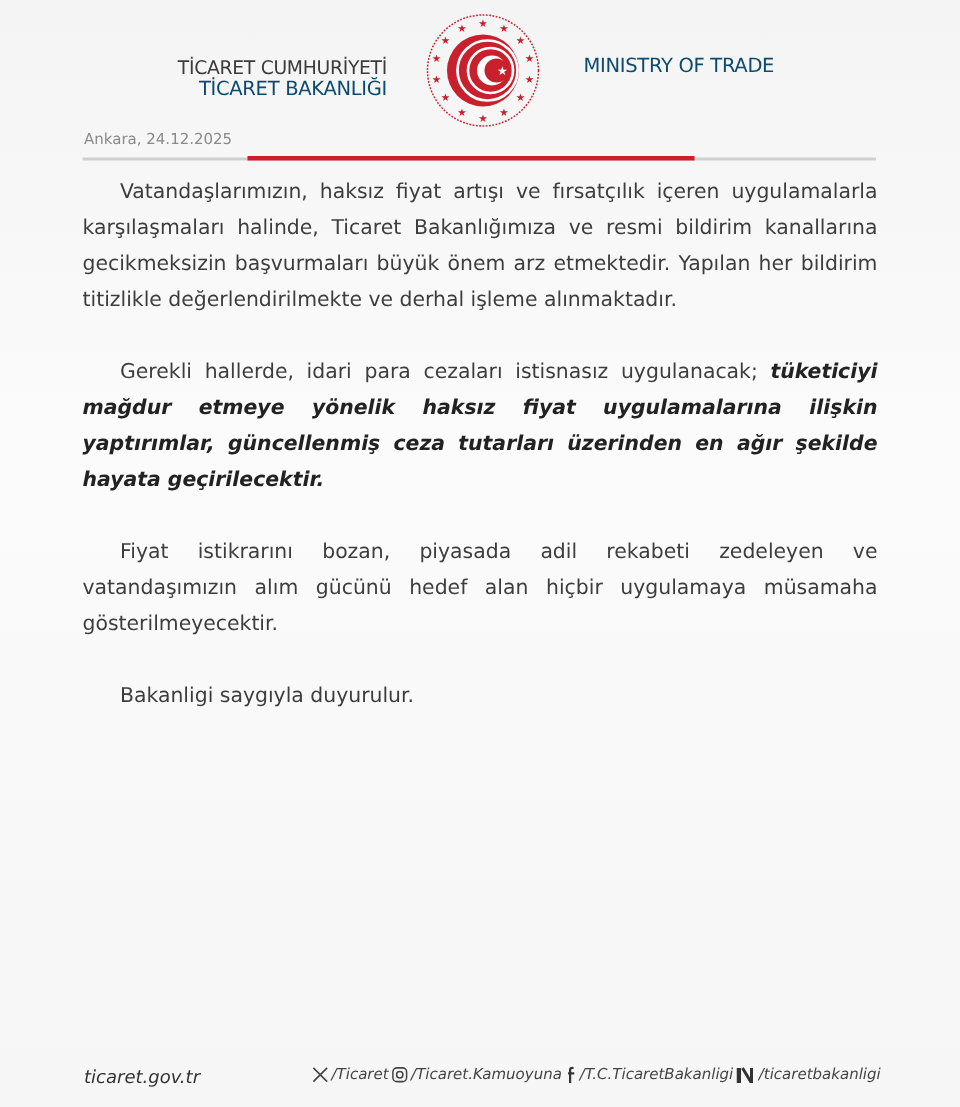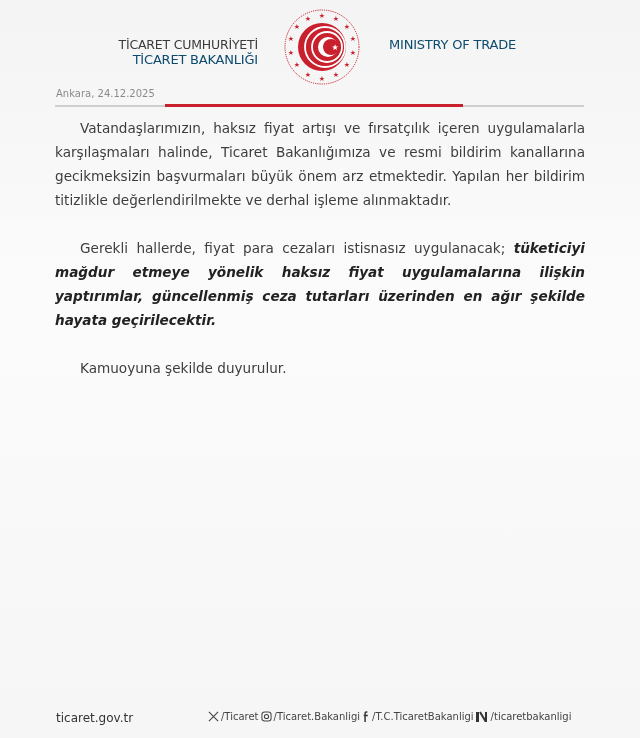--- a/index.html
+++ b/index.html
@@ -14,21 +14,21 @@
   .hdr-right { position:absolute; left:389px; top:37px; text-align:left; }
   .hdr-line1 { font-size:12.5px; color:#3b3b3b; letter-spacing:-0.2px; line-height:15px; white-space:nowrap; }
   .hdr-line2 { font-size:13px; font-weight:normal; color:#0c4a6e; letter-spacing:-0.2px; line-height:16px; white-space:nowrap; }
   .logo { position:absolute; left:283px; top:8px; width:78px; height:78px; }
   .date { position:absolute; left:56px; top:88px; font-size:10px; color:#8a8a8a; }
   .rule { position:absolute; left:55px; top:105px; width:529px; height:2px; background:#cfcfcf; }
   .rule-red { position:absolute; left:165px; top:104px; width:298px; height:3px; background:#c8202d; }
   .body { position:absolute; left:55px; top:116px; width:530px; font-size:13.6px; line-height:24px; color:#3d3d3d; }
   .p { text-align:justify; margin:0 0 24px 0; text-indent:25px; }
   .p b { color:#222;font-style:italic; }
-  .footer { position:absolute; left:0; top:708px; width:640px; height:20px; font-size:10.5px; color:#444; }
+  .footer { position:absolute; left:0; top:708px; width:640px; height:20px; font-size:10.5px; color:#444;font-style:italic; }
   .site { position:absolute; left:56px; top:3px; font-size:12px; color:#333; }
   .socials { position:absolute; left:208px; top:3px; display:flex; gap:2px; align-items:flex-start; white-space:nowrap; font-size:10px; }
   .soc { display:flex; align-items:center; gap:2px; }
   .soc svg { display:block; }
 </style>
 </head>
 <body>
 
 <div class="header">
   <div class="hdr-left">
@@ -66,39 +66,40 @@
     <div class="hdr-line2">MINISTRY OF TRADE</div>
   </div>
 </div>
 
 <div class="date">Ankara, 24.12.2025</div>
 <div class="rule"></div>
 <div class="rule-red"></div>
 
 <div class="body">
   <p class="p"><span>Vatandaşlarımızın, haksız fiyat artışı ve fırsatçılık içeren uygulamalarla karşılaşmaları halinde, Ticaret Bakanlığımıza ve resmi bildirim kanallarına gecikmeksizin başvurmaları büyük önem arz etmektedir. Yapılan her bildirim titizlikle değerlendirilmekte ve derhal işleme alınmaktadır.</span></p>
-  <p class="p"><span>Gerekli hallerde, fiyat para cezaları istisnasız uygulanacak; </span><b>tüketiciyi mağdur etmeye yönelik haksız fiyat uygulamalarına ilişkin yaptırımlar, güncellenmiş ceza tutarları üzerinden en ağır şekilde hayata geçirilecektir.</b></p>
-  <p class="p"><span>Kamuoyuna şekilde duyurulur.</span></p>
+  <p class="p"><span>Gerekli hallerde, idari para cezaları istisnasız uygulanacak; </span><b>tüketiciyi mağdur etmeye yönelik haksız fiyat uygulamalarına ilişkin yaptırımlar, güncellenmiş ceza tutarları üzerinden en ağır şekilde hayata geçirilecektir.</b></p>
+  <p class="p"><span>Fiyat istikrarını bozan, piyasada adil rekabeti zedeleyen ve vatandaşımızın alım gücünü hedef alan hiçbir uygulamaya müsamaha gösterilmeyecektir.</span></p>
+  <p class="p"><span>Bakanligi saygıyla duyurulur.</span></p>
 </div>
 
 <div class="footer">
   <span class="site">ticaret.gov.tr</span>
   <div class="socials">
     <span class="soc">
       <svg width="11" height="11" viewBox="0 0 12 12">
           <path d="M1 1 L11 11 M11 1 L1 11" stroke="#444" stroke-width="1.2"></path>
         </svg>
       <span>/Ticaret</span>
     </span>
     <span class="soc">
       <svg width="11" height="11" viewBox="0 0 12 12">
           <rect x="1" y="1" width="10" height="10" rx="3" fill="none" stroke="#444" stroke-width="1.1"></rect>
           <circle cx="6" cy="6" r="2.3" fill="none" stroke="#444" stroke-width="1.1"></circle>
         </svg>
-      <span>/Ticaret.Bakanligi</span>
+      <span>/Ticaret.Kamuoyuna</span>
     </span>
     <span class="soc">
       <svg width="8" height="11" viewBox="0 0 8 12">
           <path d="M5.5 1 H4.5 Q3 1 3 2.5 V12 M1.5 5 H6" stroke="#333" stroke-width="1.6" fill="none"></path>
         </svg>
       <span>/T.C.TicaretBakanligi</span>
     </span>
     <span class="soc">
       <svg width="13" height="11" viewBox="0 0 13 11">
           <rect x="0" y="1" width="3" height="10" fill="#333"></rect>

